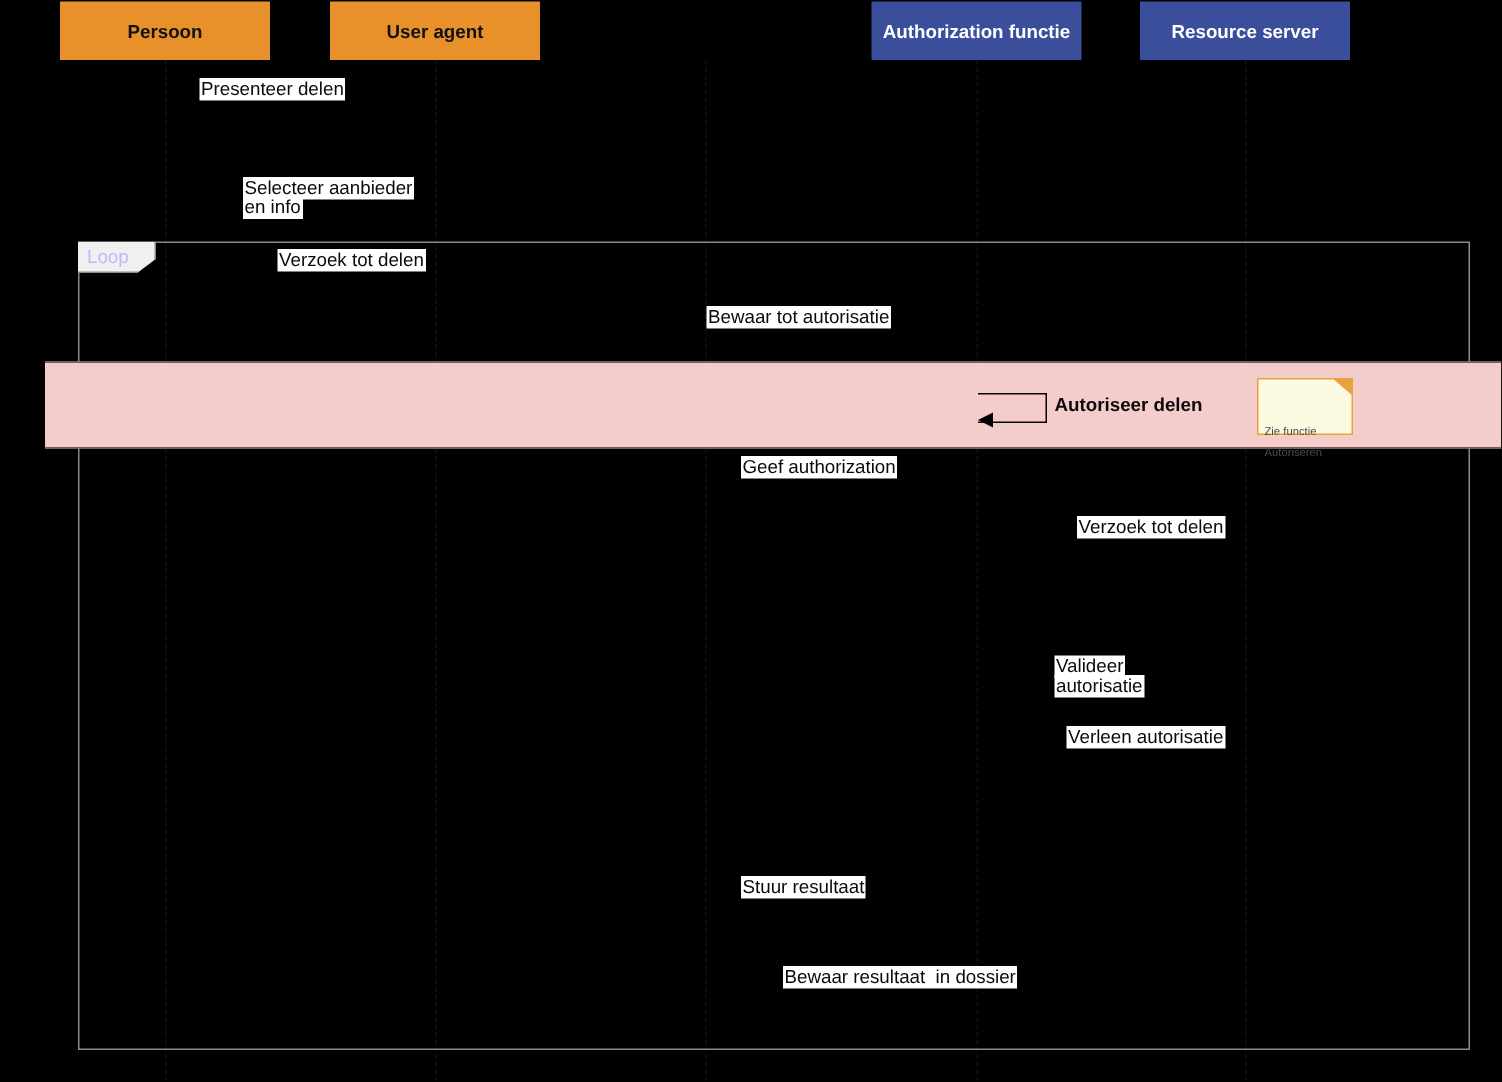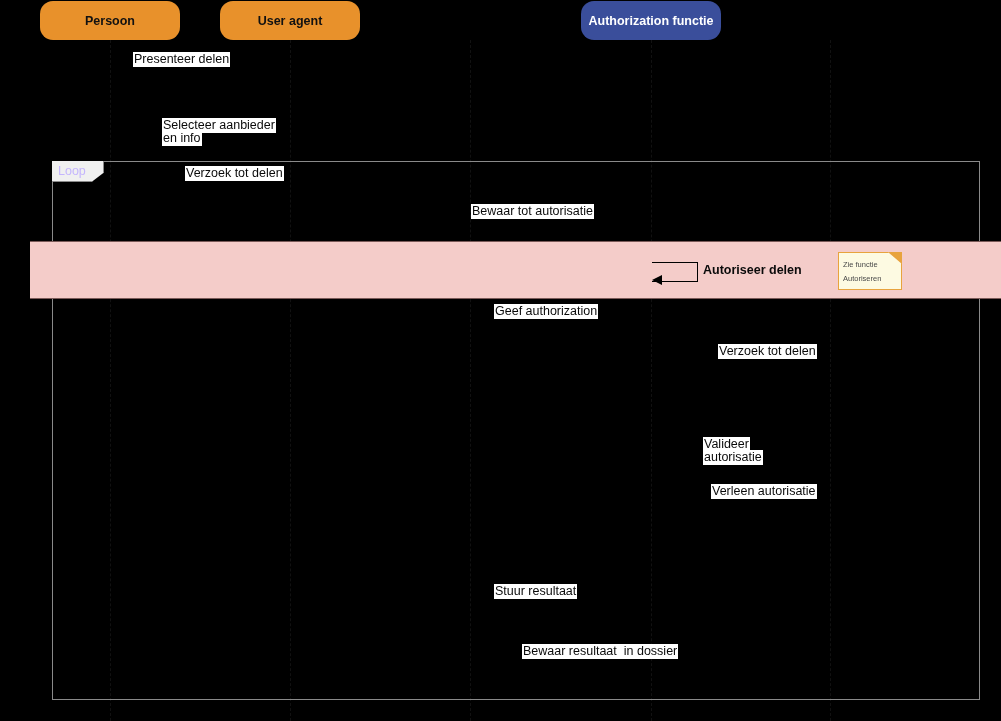--- a/index.html
+++ b/index.html
@@ -22,21 +22,20 @@
     top: 1px;
     width: 140px;
     height: 39px;
     display: flex;
     align-items: center;
     justify-content: center;
     font-size: 12.5px;
     font-weight: bold;
     box-sizing: border-box;
     white-space: nowrap;
-    border-radius: 13px;
   }
   .participant.actor {
     background: #E8912B;
     color: #111111;
   }
   .participant.server {
     background: #3A4E9B;
     color: #FFFFFF;
   }
 
@@ -153,38 +152,42 @@
     height: 0;
     border-left: 14px solid transparent;
     border-top: 12px solid #E8A33D;
   }
   .note-line {
     position: absolute;
     left: 843px;
     font-size: 7.5px;
     color: #4A4A4A;
     white-space: nowrap;
+    margin-top: 23px;
   }
   #note-line-0 { top: 260px; }
   #note-line-1 { top: 274px; }
 </style>
 </head>
 <body>
 
 <div id="canvas">
 
   <div class="participant actor" style="left:40px">
     <span>Persoon</span>
   </div>
   <div class="participant actor" style="left:220px">
     <span>User agent</span>
   </div>
   <div class="participant server" style="left:581px">
     <span>Authorization functie</span>
   </div>
+  <div class="participant server" style="left:760px">
+    <span>Resource server</span>
+  </div>
 
   <div class="lifeline" style="left:110px"></div>
   <div class="lifeline" style="left:290px"></div>
   <div class="lifeline" style="left:470px"></div>
   <div class="lifeline" style="left:651px"></div>
   <div class="lifeline" style="left:830px"></div>
 
   <div id="loop-frame"></div>
   <div id="loop-tag"></div>
   <div id="loop-tag-label">Loop</div>

